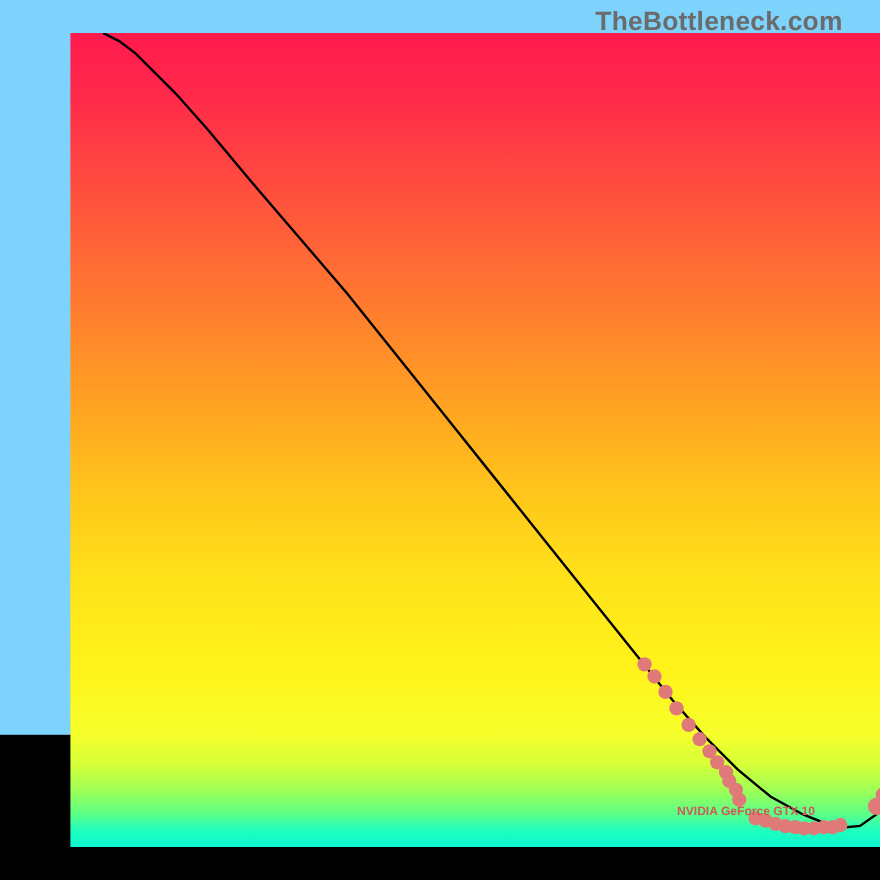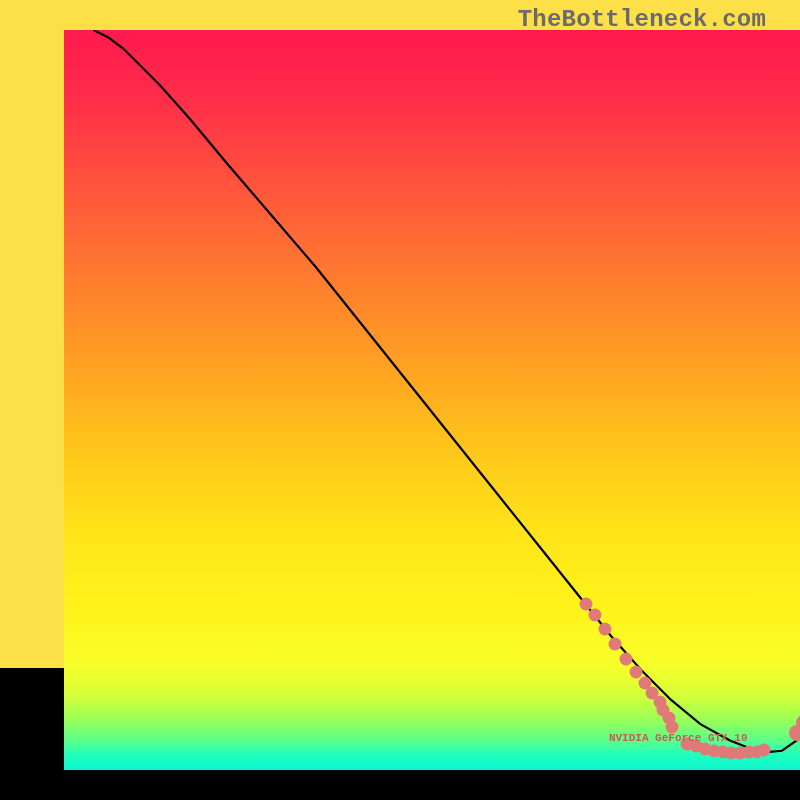--- a/index.html
+++ b/index.html
@@ -8,22 +8,21 @@
     width: 800px;
     height: 800px;
     background: #000;
     overflow: hidden;
     font-family: Arial, Helvetica, sans-serif;
   }
   .stage {
     position: relative;
     width: 800px;
     height: 668px;
-    background: #fde047;
-    font-family: Liberation Mono, monospace;
+    background: #7dd3fc;
   }
   .plot-area {
     position: absolute;
     left: 30px;
     top: 30px;
     width: 740px;
     height: 740px;
     
     background: linear-gradient(
       to bottom,

